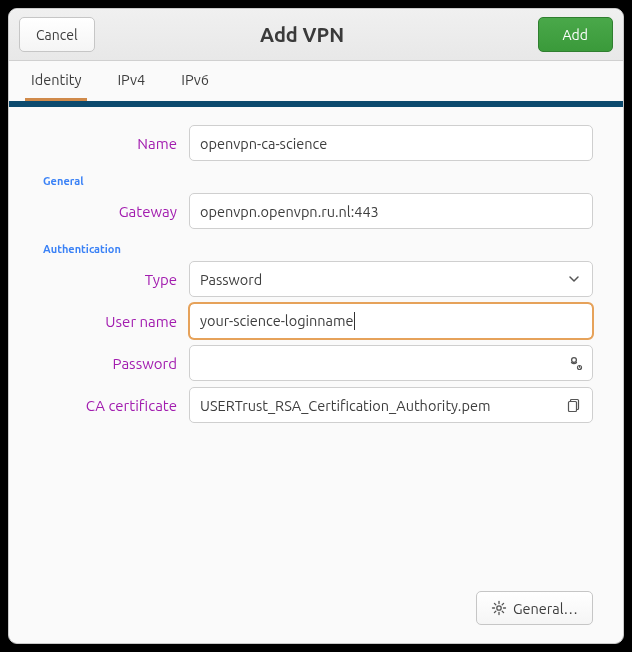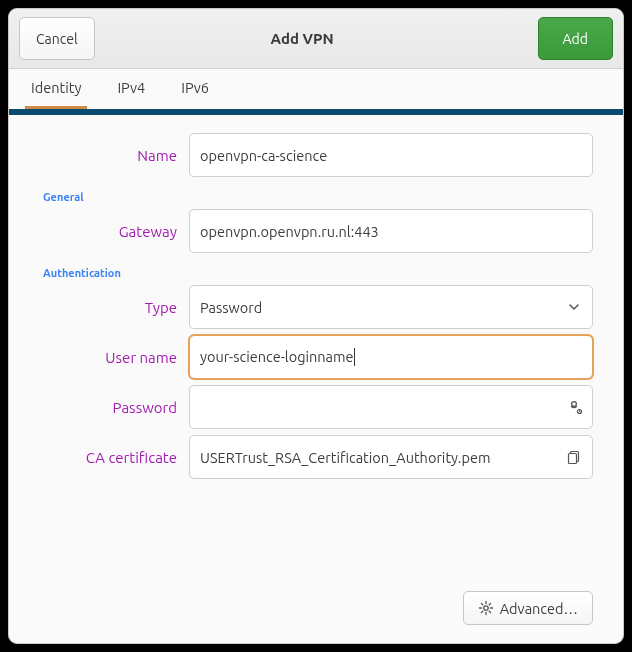--- a/index.html
+++ b/index.html
@@ -29,41 +29,41 @@
     justify-content:space-between;
     padding:8px 10px;
     background:linear-gradient(#f0f0f0,#e8e8e8);
     border-bottom:1px solid #d0d0d0;
     border-radius:9px 9px 0 0;
   }
   .btn {
     display:inline-flex;
     align-items:center;
     justify-content:center;
-    height:43px;
+    height:35px;
     padding:0 16px;
     border:1px solid #c6c6c6;
     border-radius:5px;
     background:linear-gradient(#ffffff,#f5f5f5);
     font-size:14px;
     color:#3d3d3d;
     cursor:pointer;
     user-select:none;
   }
   .btn.add {
     background:linear-gradient(#4aa84a,#3a9a3a);
     border:1px solid #2f7f2f;
     color:#ffffff;
     font-weight:400;
     padding:0 24px;
     margin-left:28px;
   }
   .title {
     font-weight:700;
-    font-size:15px;
+    font-size:20px;
     color:#3a3a3a;
   }
   .tabs {
     display:flex;
     gap:24px;
     padding:0 16px;
     border-bottom:6px solid #0c4a6e;
     background:#fafafa;
   }
   .tab {
@@ -92,21 +92,21 @@
     padding-right:12px;
     font-size:15px;
     color:#a21caf;
   }
   .field {
     flex:1;
     position:relative;
   }
   .input, .select, .filechooser {
     width:100%;
-    height:44px;
+    height:36px;
     border:1px solid #cfcfcf;
     border-radius:5px;
     background:#ffffff;
     padding:0 10px;
     font-size:14.5px;
     color:#3d3d3d;
     display:flex;
     align-items:center;
     justify-content:space-between;
   }
@@ -266,16 +266,16 @@
               <path d="M8 12.5v2"></path>
             <path d="M1.5 8h2"></path>
               <path d="M12.5 8h2"></path>
             <path d="M3.4 3.4l1.4 1.4"></path>
               <path d="M11.2 11.2l1.4 1.4"></path>
             <path d="M12.6 3.4l-1.4 1.4"></path>
               <path d="M4.8 11.2l-1.4 1.4"></path>
           </g>
         </svg>
       </span>
-      <span>Advanced…</span>
+      <span>General…</span>
     </div>
   </div>
 </div>
 
 </body></html>

